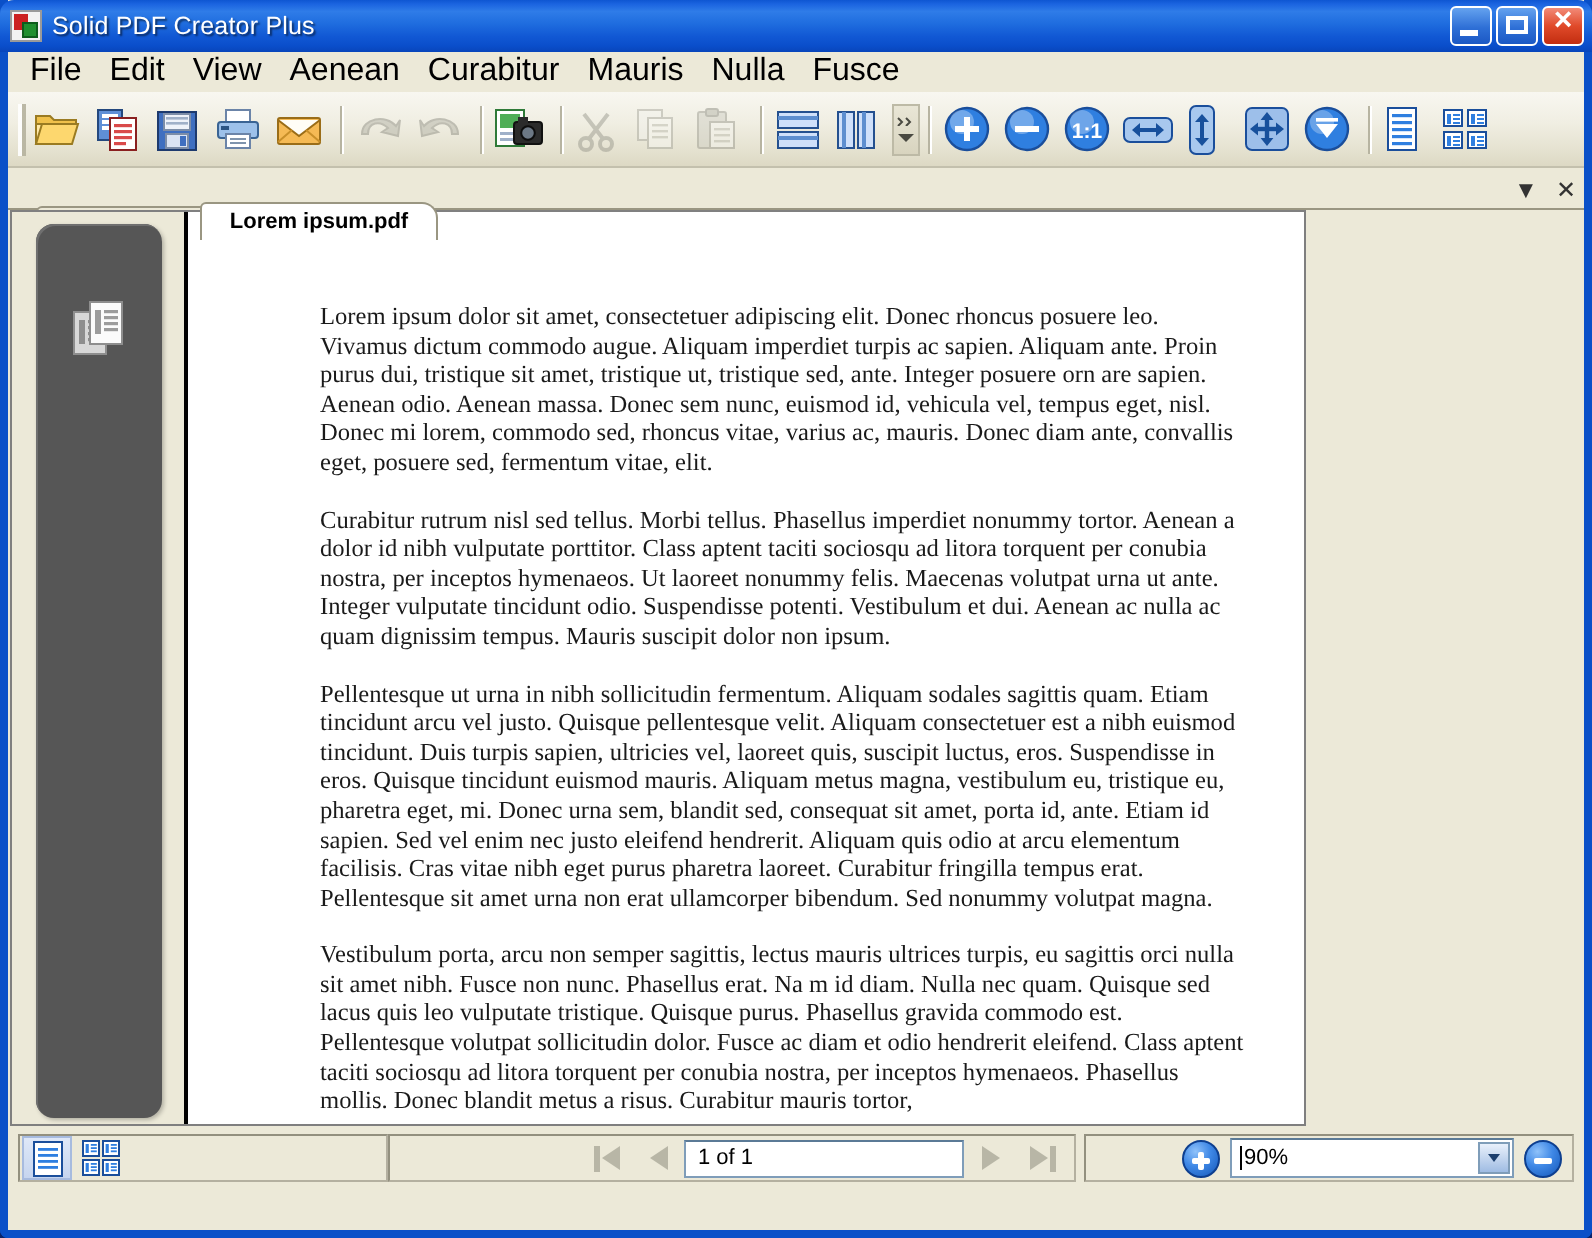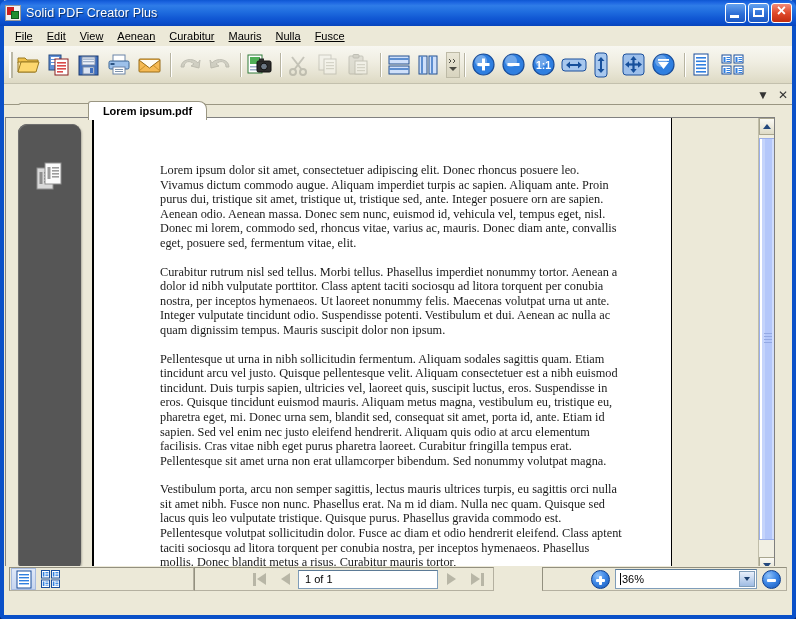--- a/index.html
+++ b/index.html
@@ -114,25 +114,24 @@
     left: 4px; top: 26px;
     width: 788px; height: 20px;
     background: #ece9d8;
     display: flex;
     align-items: center;
     padding-left: 4px;
     box-sizing: border-box;
   }
   .menu-item {
     padding: 2px 7px;
-    font-size: 11px;
+    font-size: 16px;
     color: #000;
     cursor: default;
     white-space: nowrap;
-    text-decoration: underline;
   }
 
   
   .toolbar {
     position: absolute;
     left: 4px; top: 46px;
     width: 788px; height: 38px;
     box-sizing: border-box;
     background: linear-gradient(to bottom, #f8f7f1 0%, #f0eee2 42%, #e6e3d2 75%, #ddd9c4 100%);
     border-bottom: 1px solid #c3c0ad;
@@ -196,21 +195,21 @@
     border-radius: 3px 8px 0 0;
     margin-top: 15px;
   }
   .tab.inactive {
     left: 14px; width: 90px;
     background: #ece9d8;
     color: #000;
     top: 4px; height: 17px;
   }
   .tab.active {
-    left: 84px; width: 119px;
+    left: 96px; width: 119px;
     background: #ffffff;
     color: #000;
     font-weight: bold;
     z-index: 3;
   }
   .tab-ctrls {
     position: absolute;
     right: 4px; top: 2px;
     display: flex; align-items: center; gap: 9px;
     height: 17px;
@@ -223,27 +222,26 @@
   .workarea {
     position: absolute;
     left: 4px; top: 105px;
     width: 788px; height: 458px;
     background: #ece9d8;
     box-sizing: border-box;
   }
   .pane-inner {
     position: absolute;
     left: 1px; top: 0px;
-    width: 770px; height: 458px;
+    width: 648px; height: 458px;
     border: 1px solid #7f7f7f;
     border-top: 1px solid #808080;
     box-sizing: border-box;
     background: #ece9d8;
     overflow: hidden;
-    margin-top: 12px;
   }
   .thumb-panel {
     position: absolute;
     left: 0px; top: 0px;
     width: 83px; height: 456px;
     background: #ece9d8;
   }
   .thumb-box {
     position: absolute;
     left: 12px; top: 6px;
@@ -777,21 +775,21 @@
               <rect x="4.4" y="14.7" width="3" height=".9"></rect>
             <rect x="11.8" y="11.5" width="1.6" height="4.5"></rect>
               <rect x="14.4" y="11.5" width="3" height=".9"></rect>
             <rect x="14.4" y="13.1" width="3" height=".9"></rect>
               <rect x="14.4" y="14.7" width="3" height=".9"></rect>
           </g>
         </svg>
       </div>
     </div>
 
-    <div class="sb-panel" style="left:190px; width:300px; justify-content:flex-end; padding-right:3px;">
+    <div class="sb-panel" style="left:190px; width:344px; justify-content:flex-end; padding-right:3px;">
       <div class="nav-btn">
         <div style="display:flex;align-items:center;gap:1px;">
           <div class="bar-g"></div>
           <div class="tri-left-g"></div>
         </div>
       </div>
       <div class="nav-btn">
         <div class="tri-left-g"></div>
       </div>
       <div class="page-field">
@@ -808,21 +806,21 @@
       </div>
     </div>
 
     <div class="sb-panel" style="left:538px; width:245px; justify-content:flex-end; gap:5px; padding-right:5px;">
       <div class="circ-btn">
         <span class="h"></span>
         <span class="v"></span>
       </div>
       <div class="zoom-combo">
         <span class="zoom-caret"></span>
-        <span class="zoom-value">36%</span>
+        <span class="zoom-value">90%</span>
         <span class="zoom-arrow">
           <span class="tri-down"></span>
         </span>
       </div>
       <div class="circ-btn">
         <span class="h"></span>
       </div>
     </div>
 
   </div>

